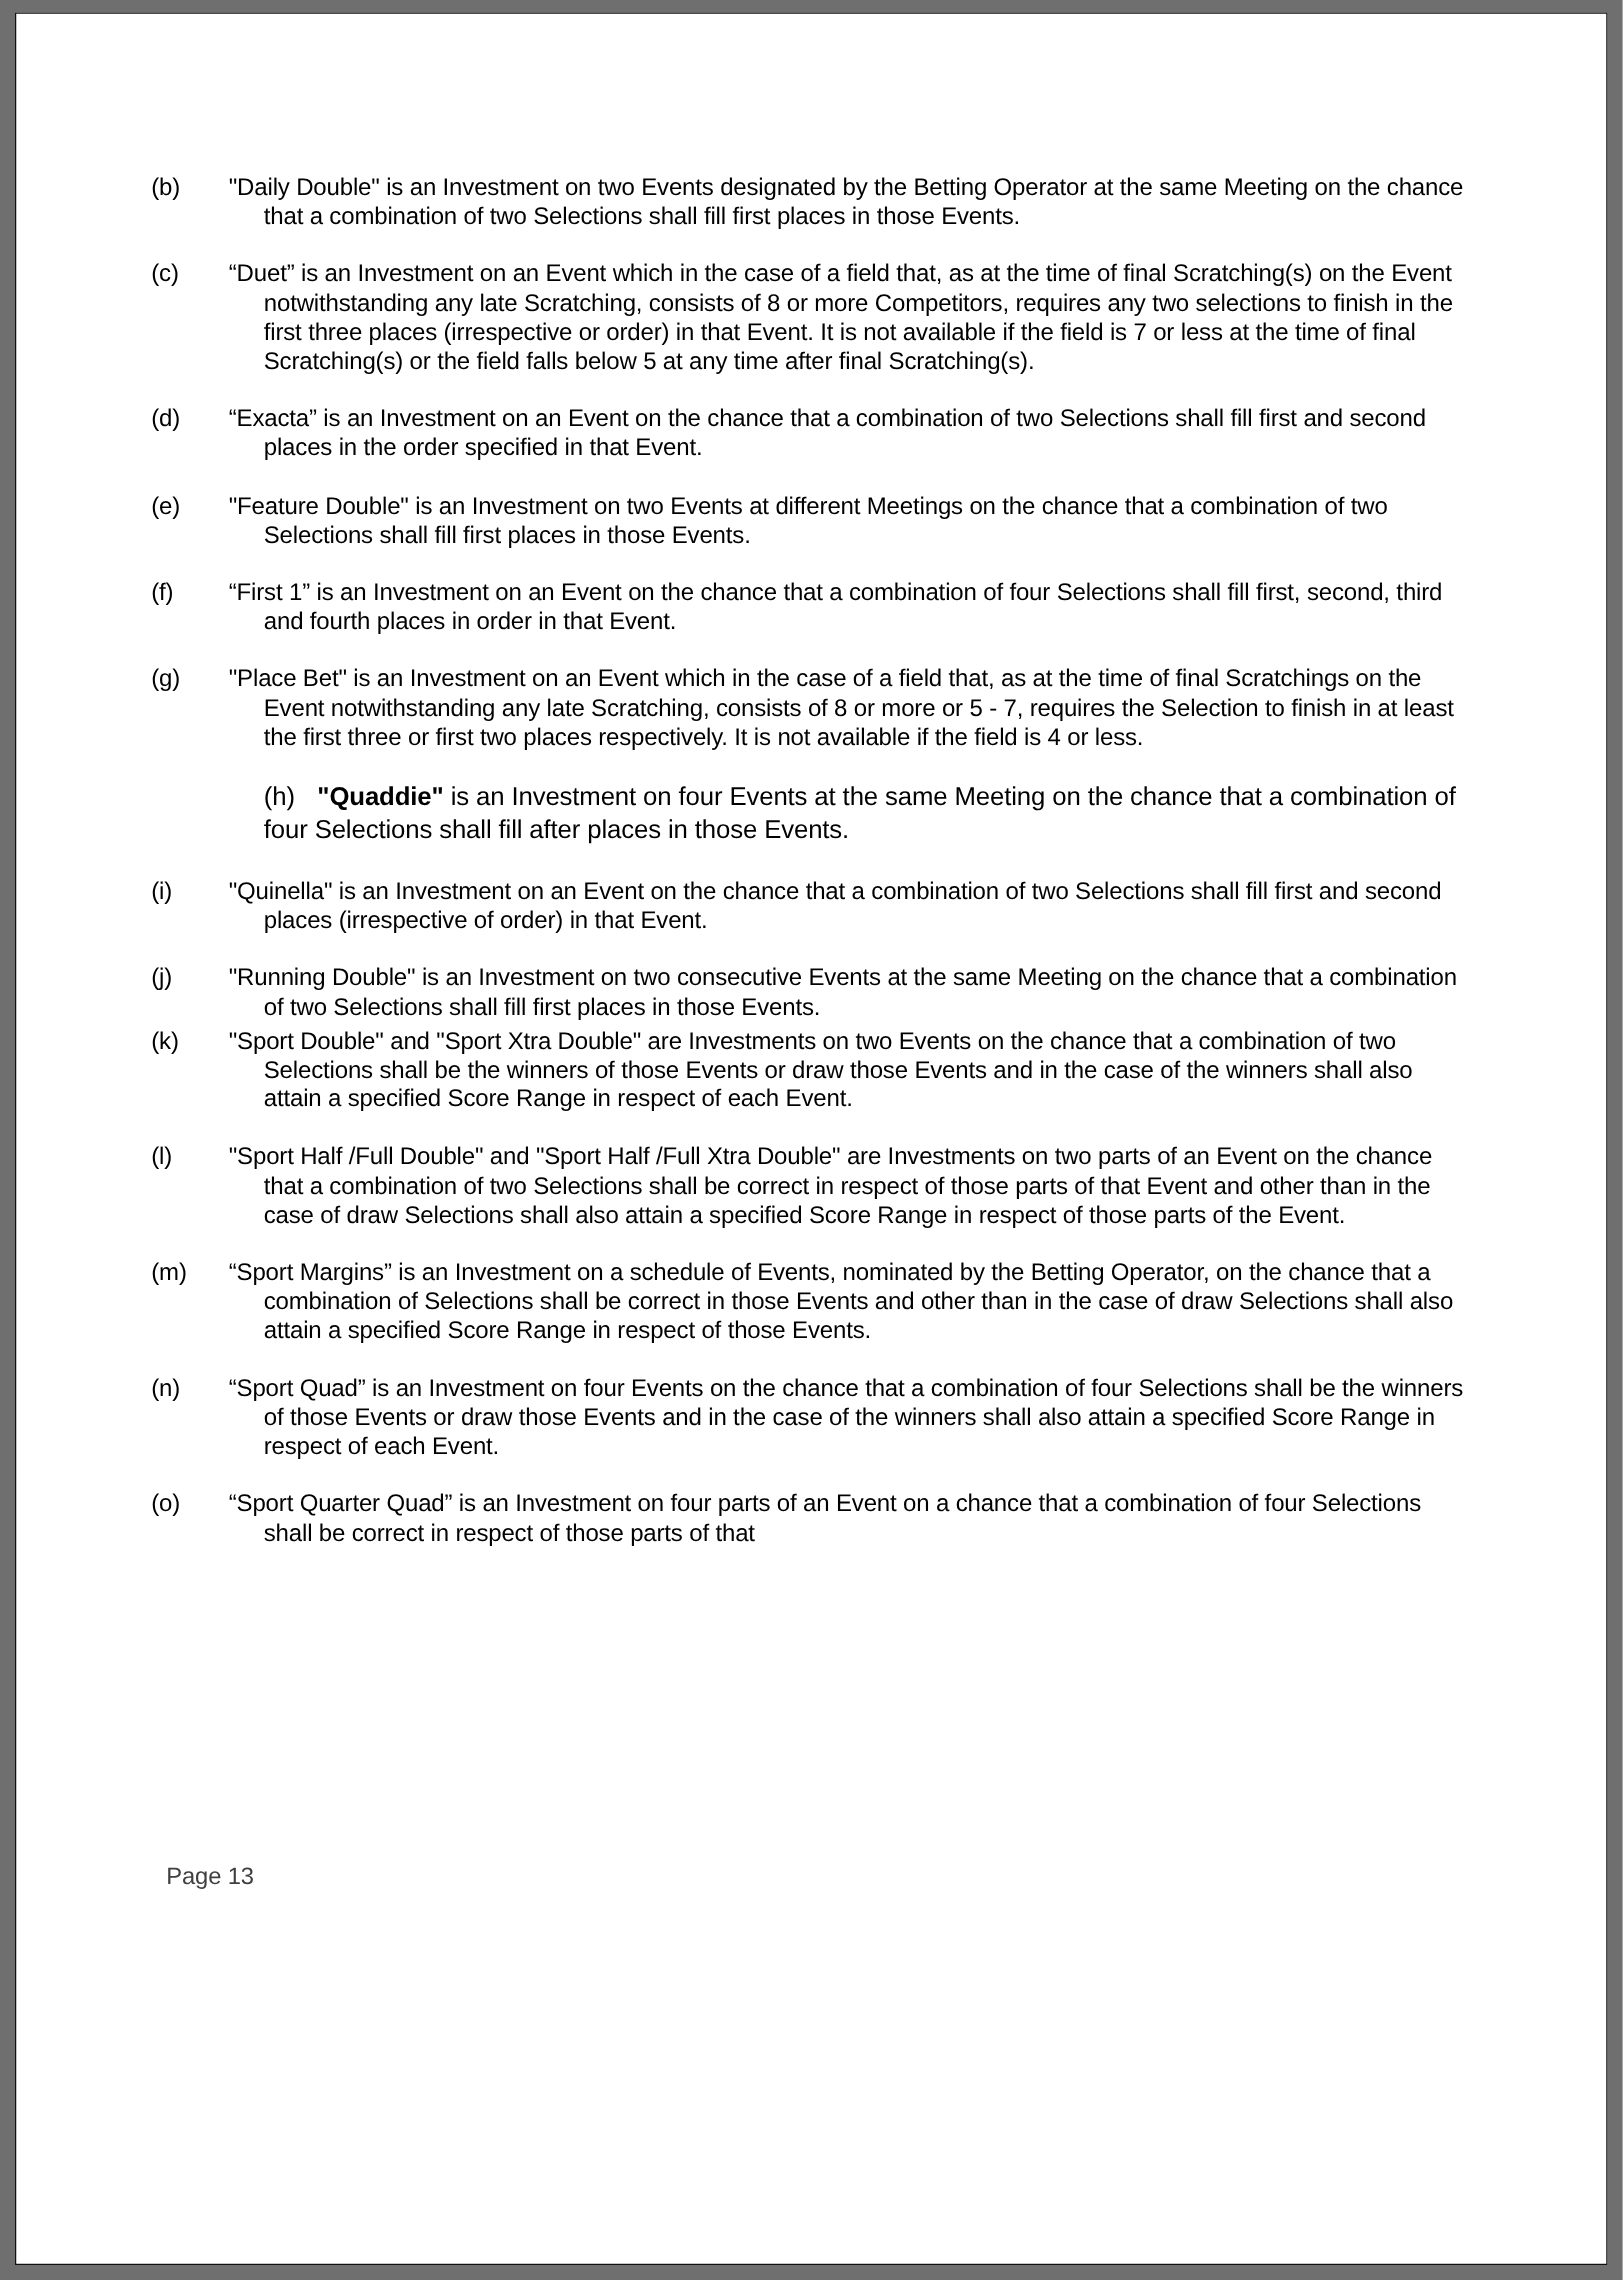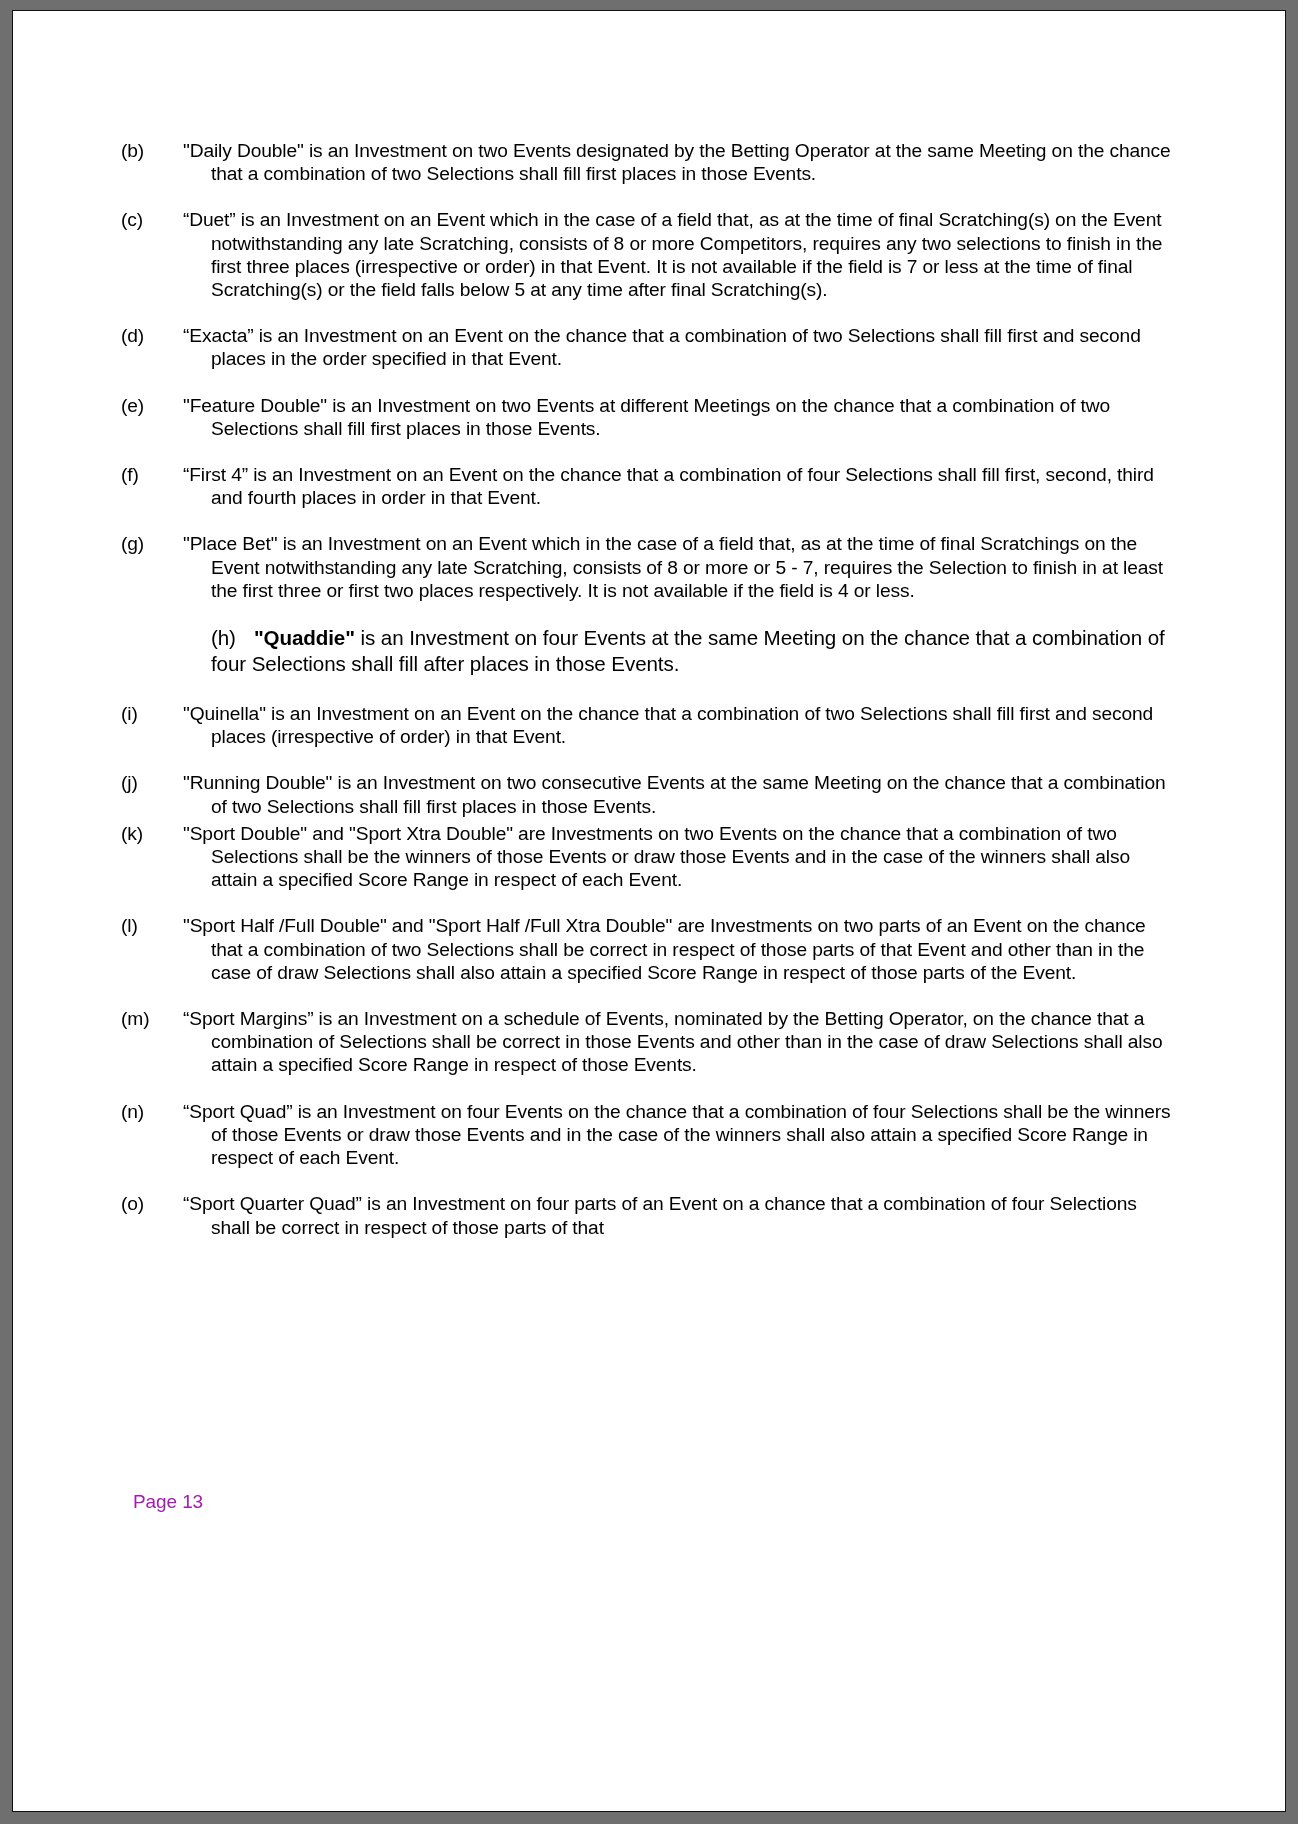--- a/index.html
+++ b/index.html
@@ -86,21 +86,21 @@
     bottom: 0;
     height: 330px;
     padding-left: 120px;
     box-sizing: border-box;
   }
   .page-number {
     position: absolute;
     left: 120px;
     top: 10px;
     font-size: 19px;
-    color: #a21caf;
+    color: #404040;
     letter-spacing: -0.1px;
   }
 </style>
 </head>
 <body>
 
 <div class="page-frame">
   <div class="page-sheet">
     <div class="page-body">
 
@@ -119,21 +119,21 @@
         <span class="clause-text">“Exacta” is an Investment on an Event on the chance that a combination of two Selections shall fill first and second places in the order specified in that Event.</span>
       </div>
 
       <div class="clause">
         <span class="clause-marker">(e)</span>
         <span class="clause-text">"Feature Double" is an Investment on two Events at different Meetings on the chance that a combination of two Selections shall fill first places in those Events.</span>
       </div>
 
       <div class="clause">
         <span class="clause-marker">(f)</span>
-        <span class="clause-text">“First 4” is an Investment on an Event on the chance that a combination of four Selections shall fill first, second, third and fourth places in order in that Event.</span>
+        <span class="clause-text">“First 1” is an Investment on an Event on the chance that a combination of four Selections shall fill first, second, third and fourth places in order in that Event.</span>
       </div>
 
       <div class="clause">
         <span class="clause-marker">(g)</span>
         <span class="clause-text">"Place Bet" is an Investment on an Event which in the case of a field that, as at the time of final Scratchings on the Event notwithstanding any late Scratching, consists of 8 or more or 5 - 7, requires the Selection to finish in at least the first three or first two places respectively.  It is not available if the field is 4 or less.</span>
       </div>
 
       <div class="clause-inset">
         <span class="marker">(h)</span><b>"Quaddie"</b><span> is an Investment on four Events at the same Meeting on the chance that a combination of four Selections shall fill after places in those Events.</span>
       </div>

